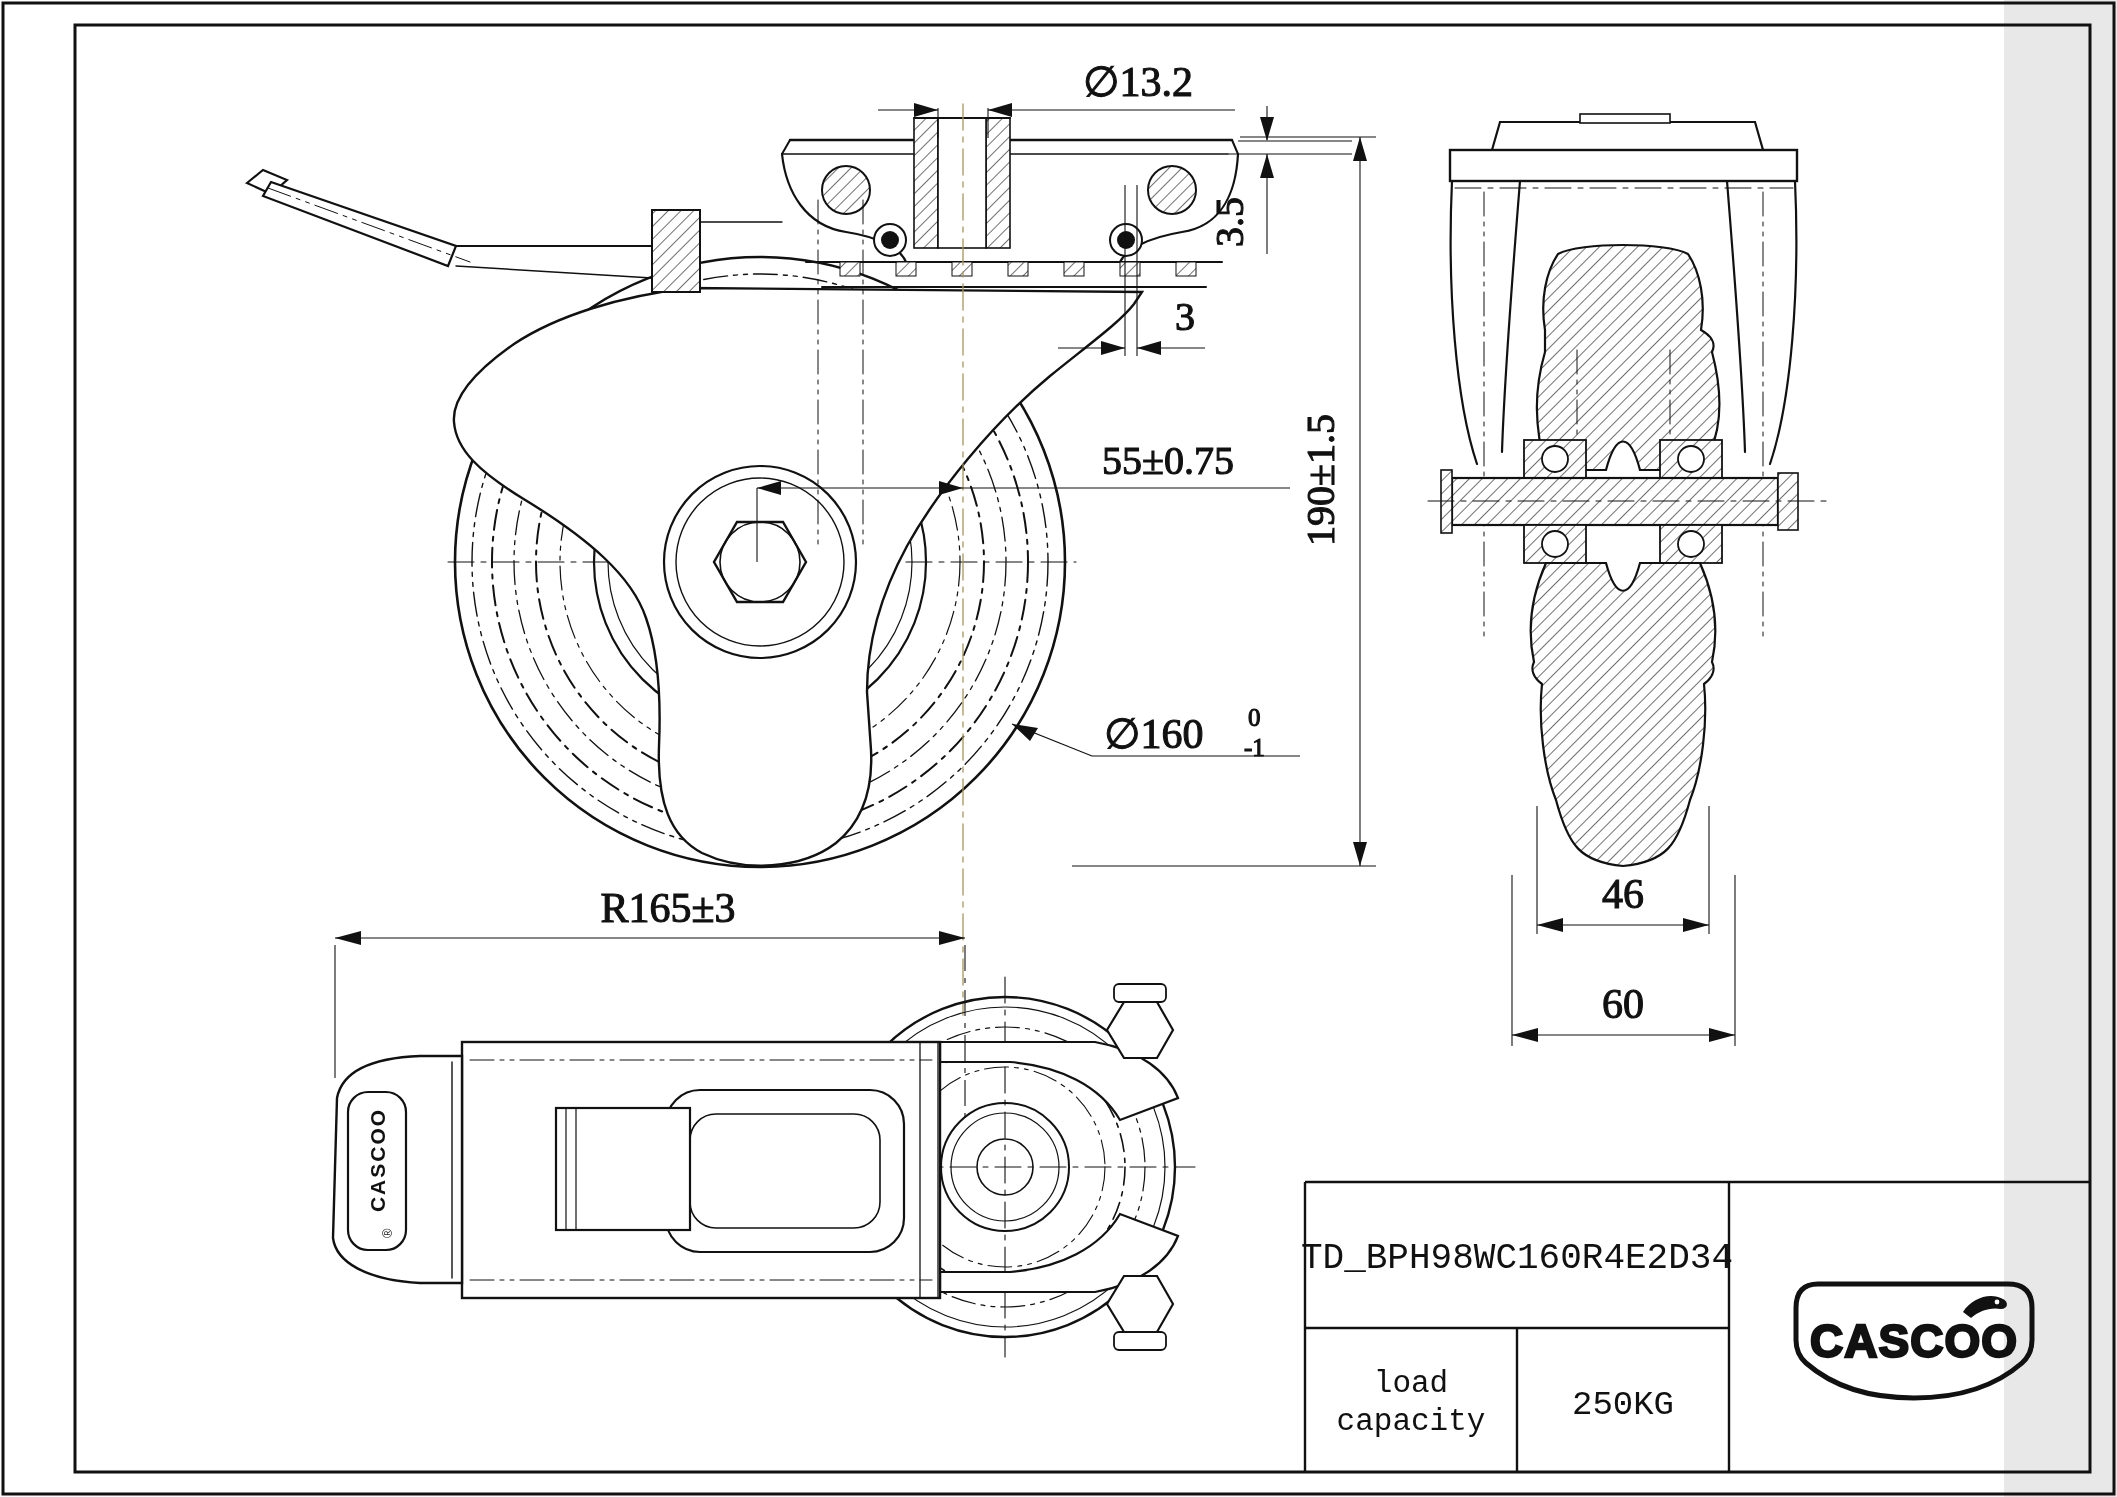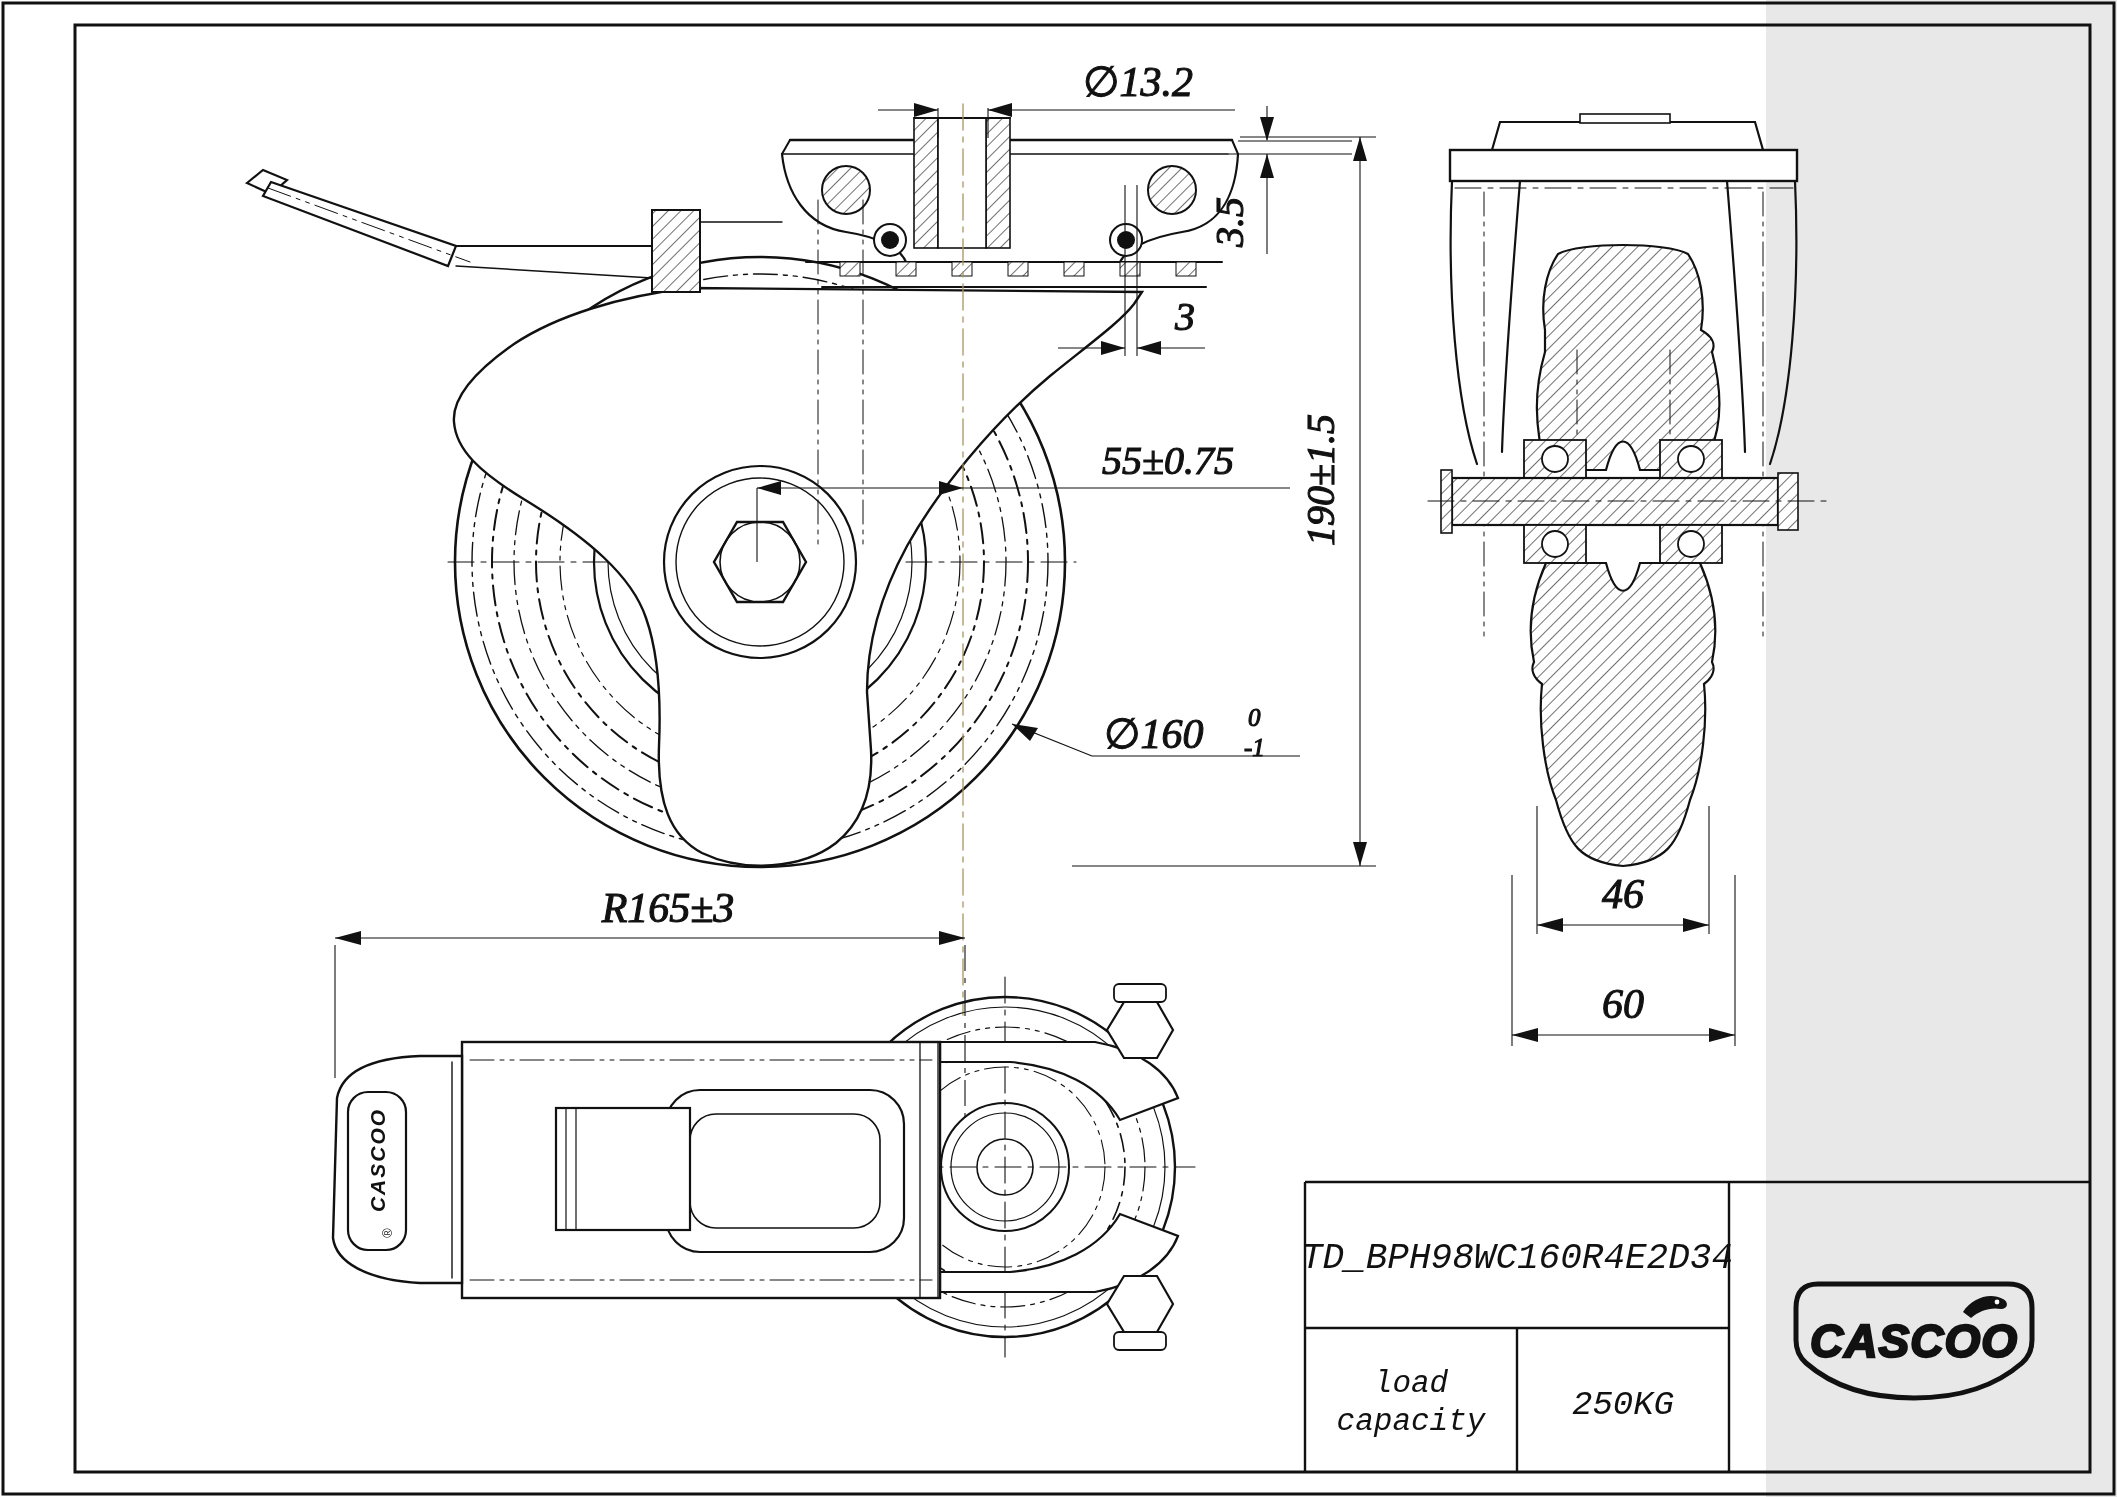--- a/index.html
+++ b/index.html
@@ -1,17 +1,17 @@
 <!DOCTYPE html>
 <html><head>
 <meta charset="utf-8">
 <style>
   html,body{margin:0;padding:0;background:#e8e8e8;}
-  .sheet{position:relative;width:1766px;height:1497px;background:#ffffff;
-         font-family:"Liberation Serif","DejaVu Serif",serif;font-style:italic;}
+  .sheet{position:relative;width:2004px;height:1497px;background:#ffffff;
+         font-family:"Liberation Serif","DejaVu Serif",serif;}
   svg{display:block}
   text{fill:#111;}
   .dimtxt{font-family:"Liberation Serif","DejaVu Sans",serif;}
   .monotxt{font-family:"Liberation Mono","DejaVu Sans Mono",monospace;}
 </style>
 </head>
 <body>
 
 <div class="sheet">
 <svg viewBox="0 0 2117 1497" width="2117" height="1497">

